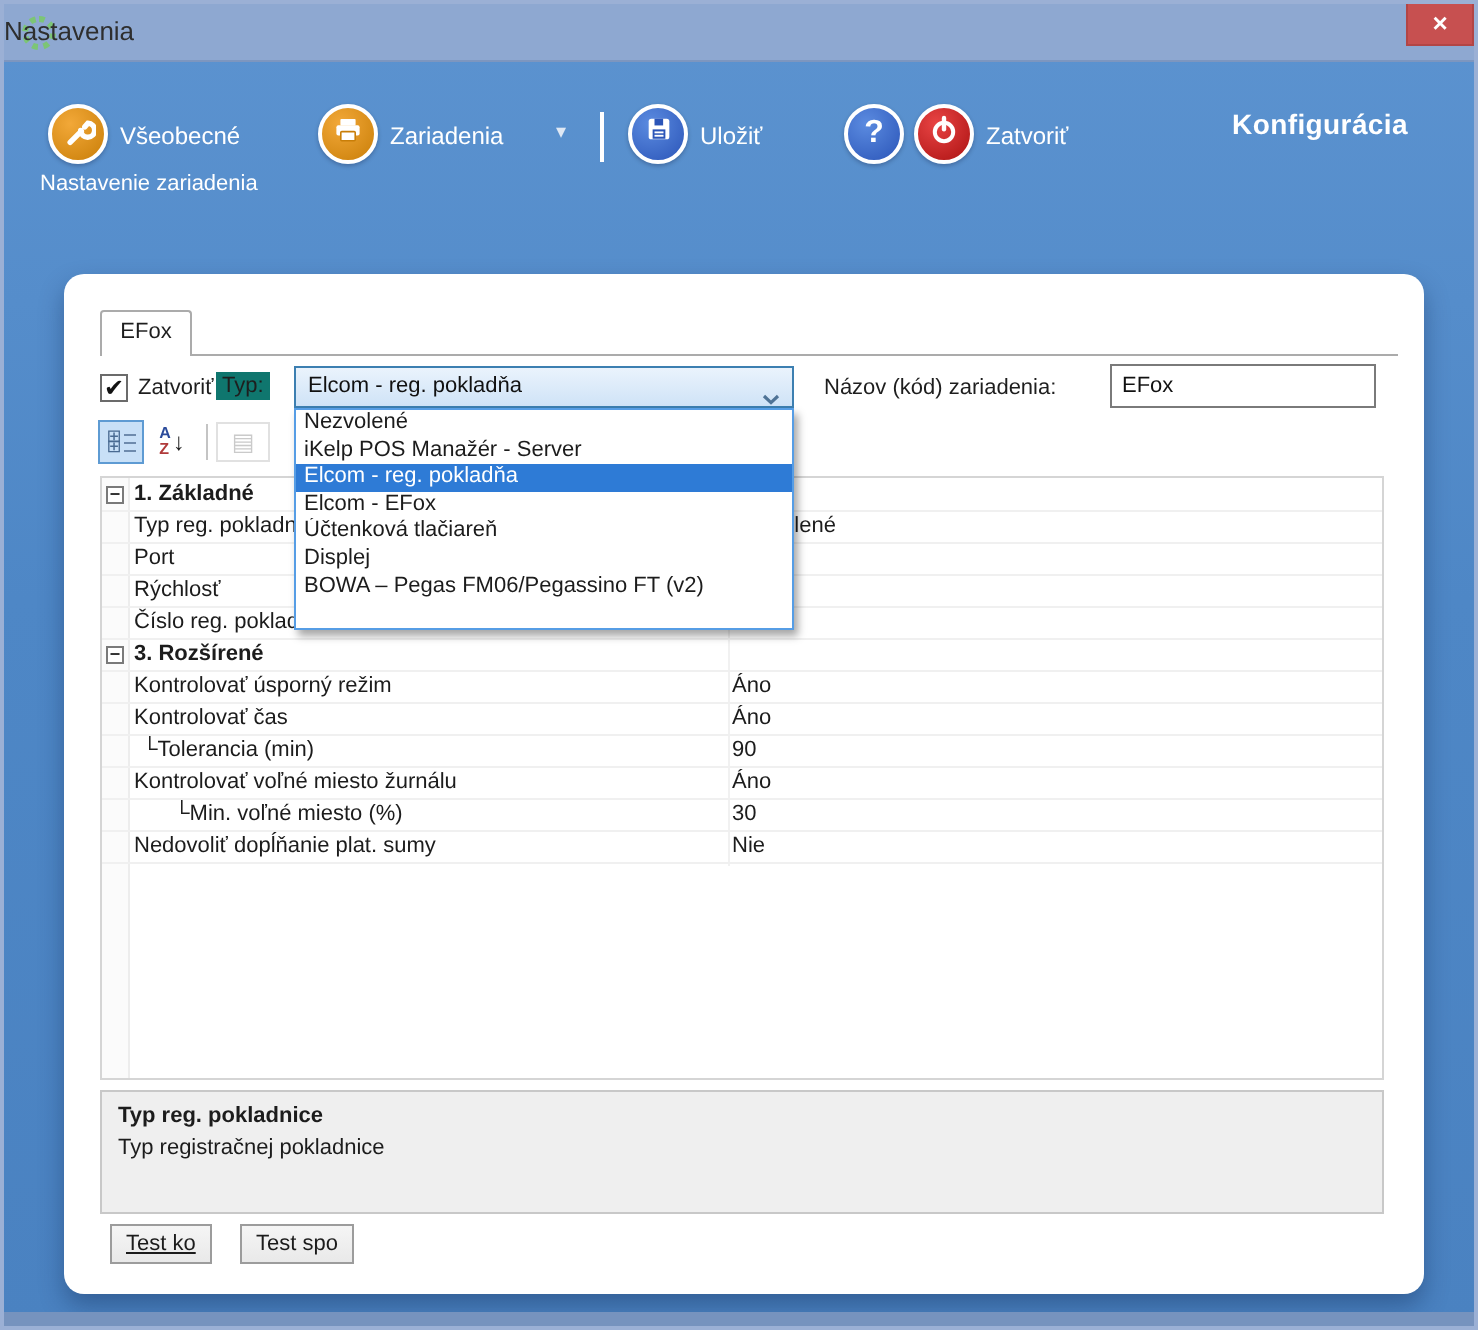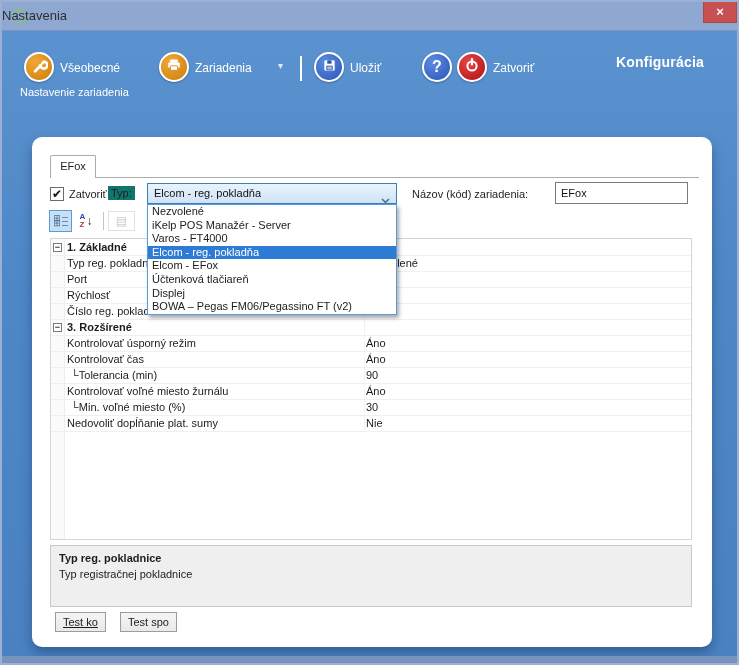--- a/index.html
+++ b/index.html
@@ -258,41 +258,40 @@
       </div>
       <div class="grow" style="top:129px;">
         <span class="rlabel" style="left:20px;">└Tolerancia (min)</span>
         <span class="rvalue">90</span>
       </div>
       <div class="grow" style="top:145px;">
         <span class="rlabel">Kontrolovať voľné miesto žurnálu</span>
         <span class="rvalue">Áno</span>
       </div>
       <div class="grow" style="top:161px;">
-        <span class="rlabel" style="left:20px;">└Min. voľné miesto (%)</span>
+        <span class="rlabel" style="left:36px;">└Min. voľné miesto (%)</span>
         <span class="rvalue">30</span>
       </div>
       <div class="grow" style="top:177px;">
         <span class="rlabel">Nedovoliť dopĺňanie plat. sumy</span>
         <span class="rvalue">Nie</span>
       </div>
     </div>
 
     <div class="descr">
       <div class="dt">Typ reg. pokladnice</div>
       <div class="dd">Typ registračnej pokladnice</div>
     </div>
 
     <div class="btn" style="left:23px;text-decoration:underline;">Test ko</div>
     <div class="btn" style="left:88px;">Test spo</div>
 
     <div class="droplist">
       <div class="dropitem">Nezvolené</div>
       <div class="dropitem">iKelp POS Manažér - Server</div>
-      <div class="dropitem">Varos - FT4000</div>
       <div class="dropitem sel">Elcom - reg. pokladňa</div>
       <div class="dropitem">Elcom - EFox</div>
       <div class="dropitem">Účtenková tlačiareň</div>
       <div class="dropitem">Displej</div>
       <div class="dropitem">BOWA – Pegas FM06/Pegassino FT (v2)</div>
     </div>
 
   </div>
 
   <div class="version">v.1.6.257.36688</div>

